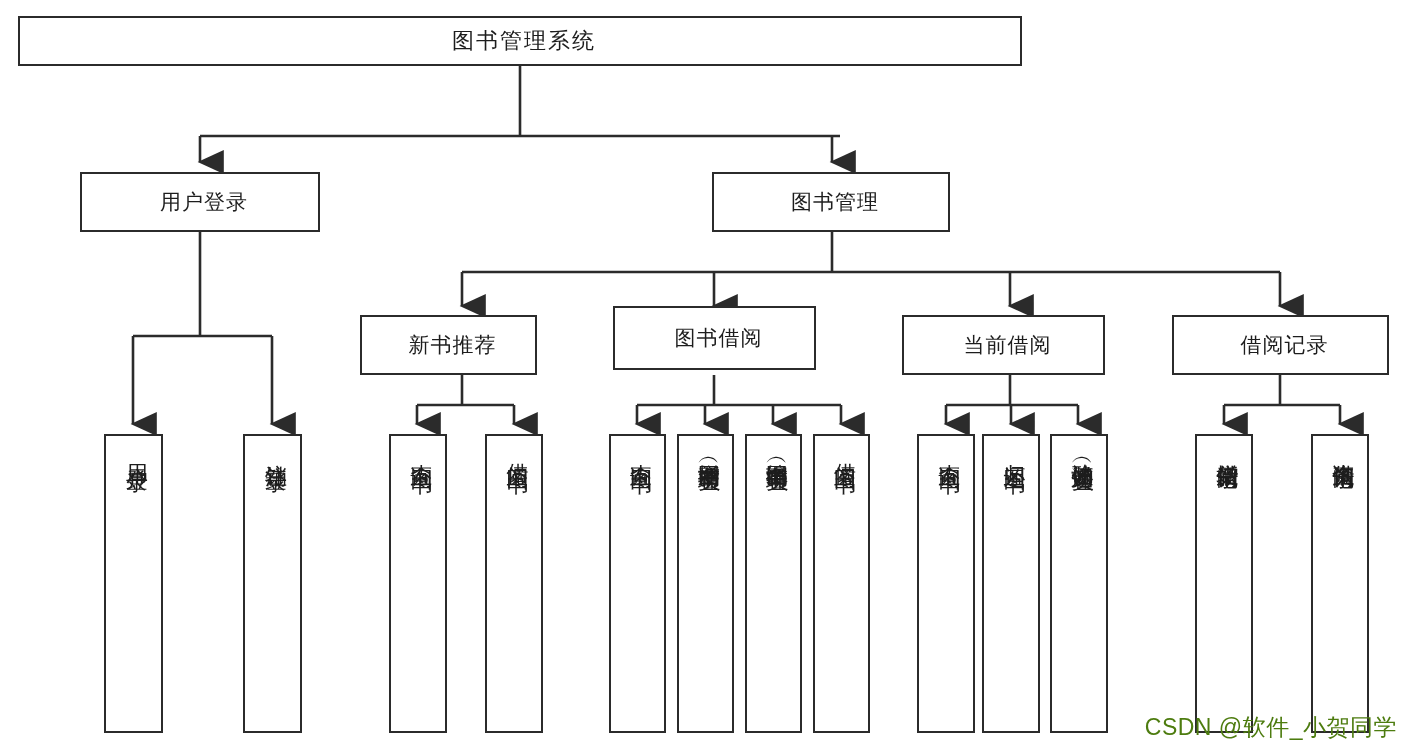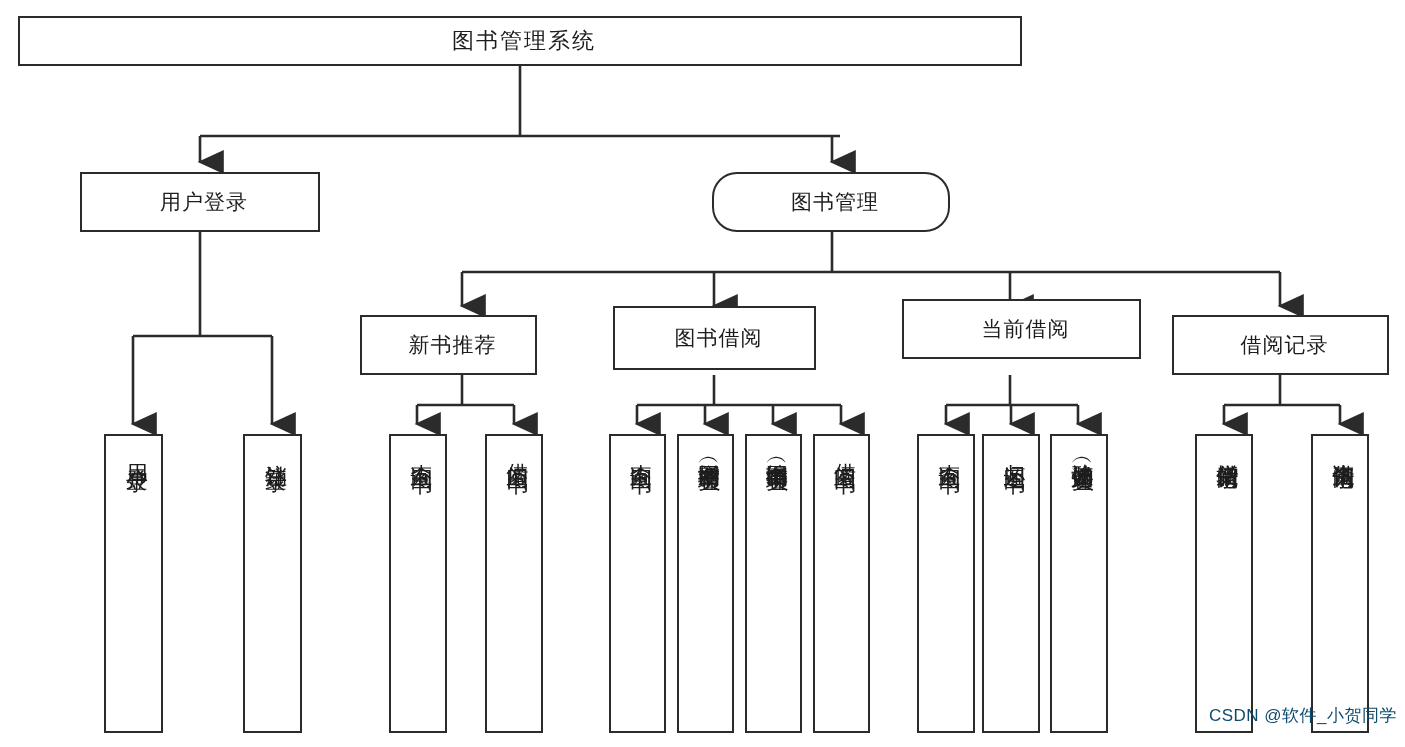--- a/index.html
+++ b/index.html
@@ -60,23 +60,23 @@
     text-orientation: upright;
     font-size: 22px;
     line-height: 1.05;
     letter-spacing: 3px;
     white-space: nowrap;
   }
   .node.v.tall .lbl { font-size: 22px; letter-spacing: 1px; }
   #watermark {
     position: absolute;
     right: 8px;
-    bottom: 20px;
-    font-size: 17px;
-    color: #0c4a6e;
+    bottom: 4px;
+    font-size: 23px;
+    color: #4d7c0f;
     letter-spacing: 0.5px;
     z-index: 5;
     white-space: nowrap;
   }
 </style>
 </head>
 <body>
 
 <div id="canvas">
 
@@ -131,41 +131,41 @@
   </svg>
 
   <div class="node h root" style="left:18px; top:16px; width:1004px; height:50px;">
     <span class="lbl">图书管理系统</span>
   </div>
 
   <div class="node h" style="left:80px; top:172px; width:240px; height:60px;">
     <span class="lbl">用户登录</span>
   </div>
 
-  <div class="node h" style="left:712px; top:172px; width:238px; height:60px;border-radius:25px;">
+  <div class="node h" style="left:712px; top:172px; width:238px; height:60px;">
     <span class="lbl">图书管理</span>
   </div>
 
   <div class="node v" style="left:104px; top:434px; width:59px; height:299px;">
     <span class="lbl">用户登录</span>
   </div>
 
   <div class="node v" style="left:243px; top:434px; width:59px; height:299px;">
     <span class="lbl">注销登录</span>
   </div>
 
   <div class="node h" style="left:360px; top:315px; width:177px; height:60px;">
     <span class="lbl">新书推荐</span>
   </div>
 
   <div class="node h" style="left:613px; top:306px; width:203px; height:64px;">
     <span class="lbl">图书借阅</span>
   </div>
 
-  <div class="node h" style="left:902px; top:299px; width:239px; height:60px;">
+  <div class="node h" style="left:902px; top:315px; width:203px; height:60px;">
     <span class="lbl">当前借阅</span>
   </div>
 
   <div class="node h" style="left:1172px; top:315px; width:217px; height:60px;align-items:center;">
     <span class="lbl">借阅记录</span>
   </div>
 
   <div class="node v" style="left:389px; top:434px; width:58px; height:299px;">
     <span class="lbl">查询图书</span>
   </div>

